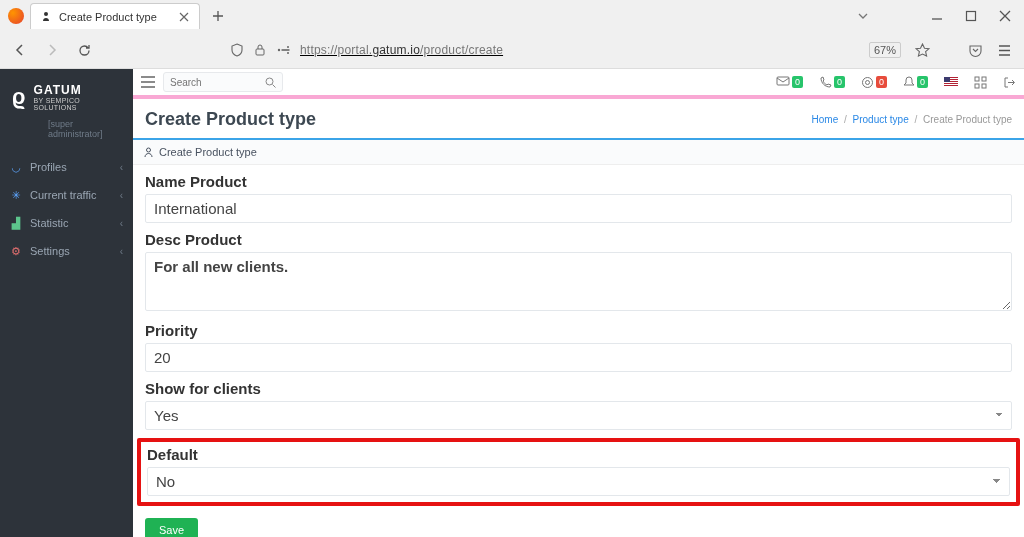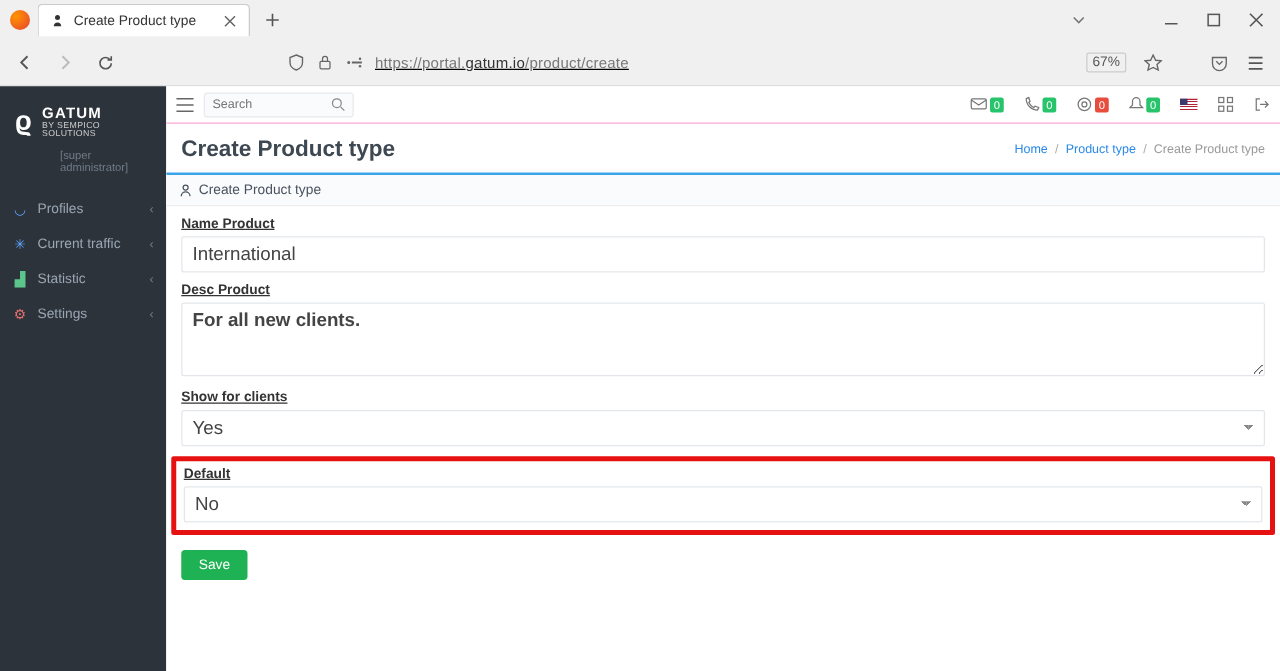--- a/index.html
+++ b/index.html
@@ -39,21 +39,21 @@
 .user { padding: 6px 12px 4px; color: #eef2f6; font-size: 16px; font-weight: 400; }
 .role { padding: 0 12px 14px; color: #6f7b88; font-size: 9px; margin-left: 36px; }
 .nav-item { display: flex; align-items: center; padding: 8px 10px; gap: 8px; color: #9aa6b3; cursor: pointer; }
 .nav-icon { width: 12px; height: 12px; display: flex; align-items: center; justify-content: center; }
 .nav-icon.blue { color: #5da6ff; }
 .nav-icon.green { color: #5cc58c; }
 .nav-icon.red { color: #e36f6f; }
 .nav-label { flex: 1; font-size: 11px; }
 
 .main { flex: 1; display: flex; flex-direction: column; background: #fff; overflow: hidden; }
-.topbar { display: flex; align-items: center; height: 30px; border-bottom: 1px solid #f9a8d4; padding: 0 8px; gap: 8px; }
+.topbar { display: flex; align-items: center; height: 30px; border-bottom: 4px solid #f9a8d4; padding: 0 8px; gap: 8px; }
 .hamburger { color: #666; cursor: pointer; }
 .search-wrap { display: flex; align-items: center; border: 1px solid #e7e9ec; border-radius: 3px; background: #fafbfc; width: 120px; height: 20px; padding: 0 6px; gap: 4px; }
 .search-wrap input { border: none; background: transparent; font-size: 10px; width: 100%; outline: none; color: #444; }
 .search-wrap .sicon { color: #888; }
 .topbar-right { margin-left: auto; display: flex; gap: 16px; align-items: center; color: #777; }
 .badge-grp { display: flex; align-items: center; gap: 2px; font-size: 10px; }
 .badge { background: #e74c3c; color: #fff; border-radius: 2px; padding: 0 3px; font-size: 9px; line-height: 12px; }
 .badge.green { background: #27c46b; }
 .flag { width: 14px; height: 10px; background: linear-gradient(#b22234 0 10%,#fff 10% 20%,#b22234 20% 30%,#fff 30% 40%,#b22234 40% 50%,#fff 50% 60%,#b22234 60% 70%,#fff 70% 80%,#b22234 80% 90%,#fff 90%); position: relative; }
 .flag::before { content:""; position:absolute; top:0; left:0; width:6px; height:5px; background:#3c3b6e; }
@@ -61,21 +61,21 @@
 .page-head { display: flex; align-items: center; padding: 10px 12px 8px; border-bottom: 2px solid #3ba4e8; }
 .page-title { font-size: 18px; font-weight: 600; color: #3d4852; }
 .breadcrumb { margin-left: auto; font-size: 10px; color: #999; }
 .breadcrumb a { color: #2a88e6; text-decoration: none; }
 .bc-sep { color: #aaa; padding: 0 3px; }
 
 .card-head { display: flex; align-items: center; gap: 5px; background: #fafbfc; border-bottom: 1px solid #eee; padding: 6px 10px; font-size: 11px; color: #495260; }
 .content { padding: 8px 12px 0; overflow-y: auto; flex: 1; }
 .form-row { margin-bottom: 8px; }
 .form-row.highlight { border: 4px solid #e61212; border-radius: 2px; padding: 4px 6px 6px; margin-left: -8px; margin-right: -8px; }
-.lbl { font-size: 11px; font-weight: 700; color: #333; display: block; margin-bottom: 4px; text-decoration: underline; }
+.lbl { font-size: 15px; font-weight: 700; color: #333; display: block; margin-bottom: 4px; }
 .txt, .ta, .sel { width: 100%; border: 1px solid #e3e7eb; border-radius: 2px; padding: 5px 8px; font-size: 15px; color: #444; font-family: inherit; background: #fff; }
 .ta { height: 59px; resize: vertical; font-weight: bold; }
 .sel { appearance: none; background-image: linear-gradient(45deg, transparent 50%, #888 50%), linear-gradient(135deg, #888 50%, transparent 50%); background-position: calc(100% - 12px) 11px, calc(100% - 8px) 11px; background-size: 4px 4px, 4px 4px; background-repeat: no-repeat; padding-right: 22px; }
 .btn-save { background: #1fb254; color: #fff; border: none; border-radius: 3px; padding: 6px 14px; font-size: 11px; cursor: pointer; margin-top: 4px; margin-bottom: 10px; }
 
 .footer { display: flex; align-items: center; padding: 6px 12px; font-size: 10px; color: #888; border-top: 1px solid #eee; background: #fdfdfd; }
 .footer .ver { margin-left: auto; }
 svg { display: block; }
 .chev { font-size: 10px; color: #6f7b88; }
 </style>
@@ -302,20 +302,24 @@
     <div class="content">
       <div class="form-row">
         <label class="lbl">Name Product</label>
         <input class="txt" type="text" value="International" style="">
       </div>
       <div class="form-row">
         <label class="lbl">Desc Product</label>
         <textarea class="ta" style="">For all new clients.</textarea>
       </div>
       <div class="form-row">
+        <label class="lbl">Priority</label>
+        <input class="txt" type="text" value="20" style="">
+      </div>
+      <div class="form-row">
         <label class="lbl">Show for clients</label>
         <select class="sel">
           <option>Yes</option>
         </select>
       </div>
       <div class="form-row highlight">
         <label class="lbl">Default</label>
         <select class="sel">
           <option>No</option>
         </select>

